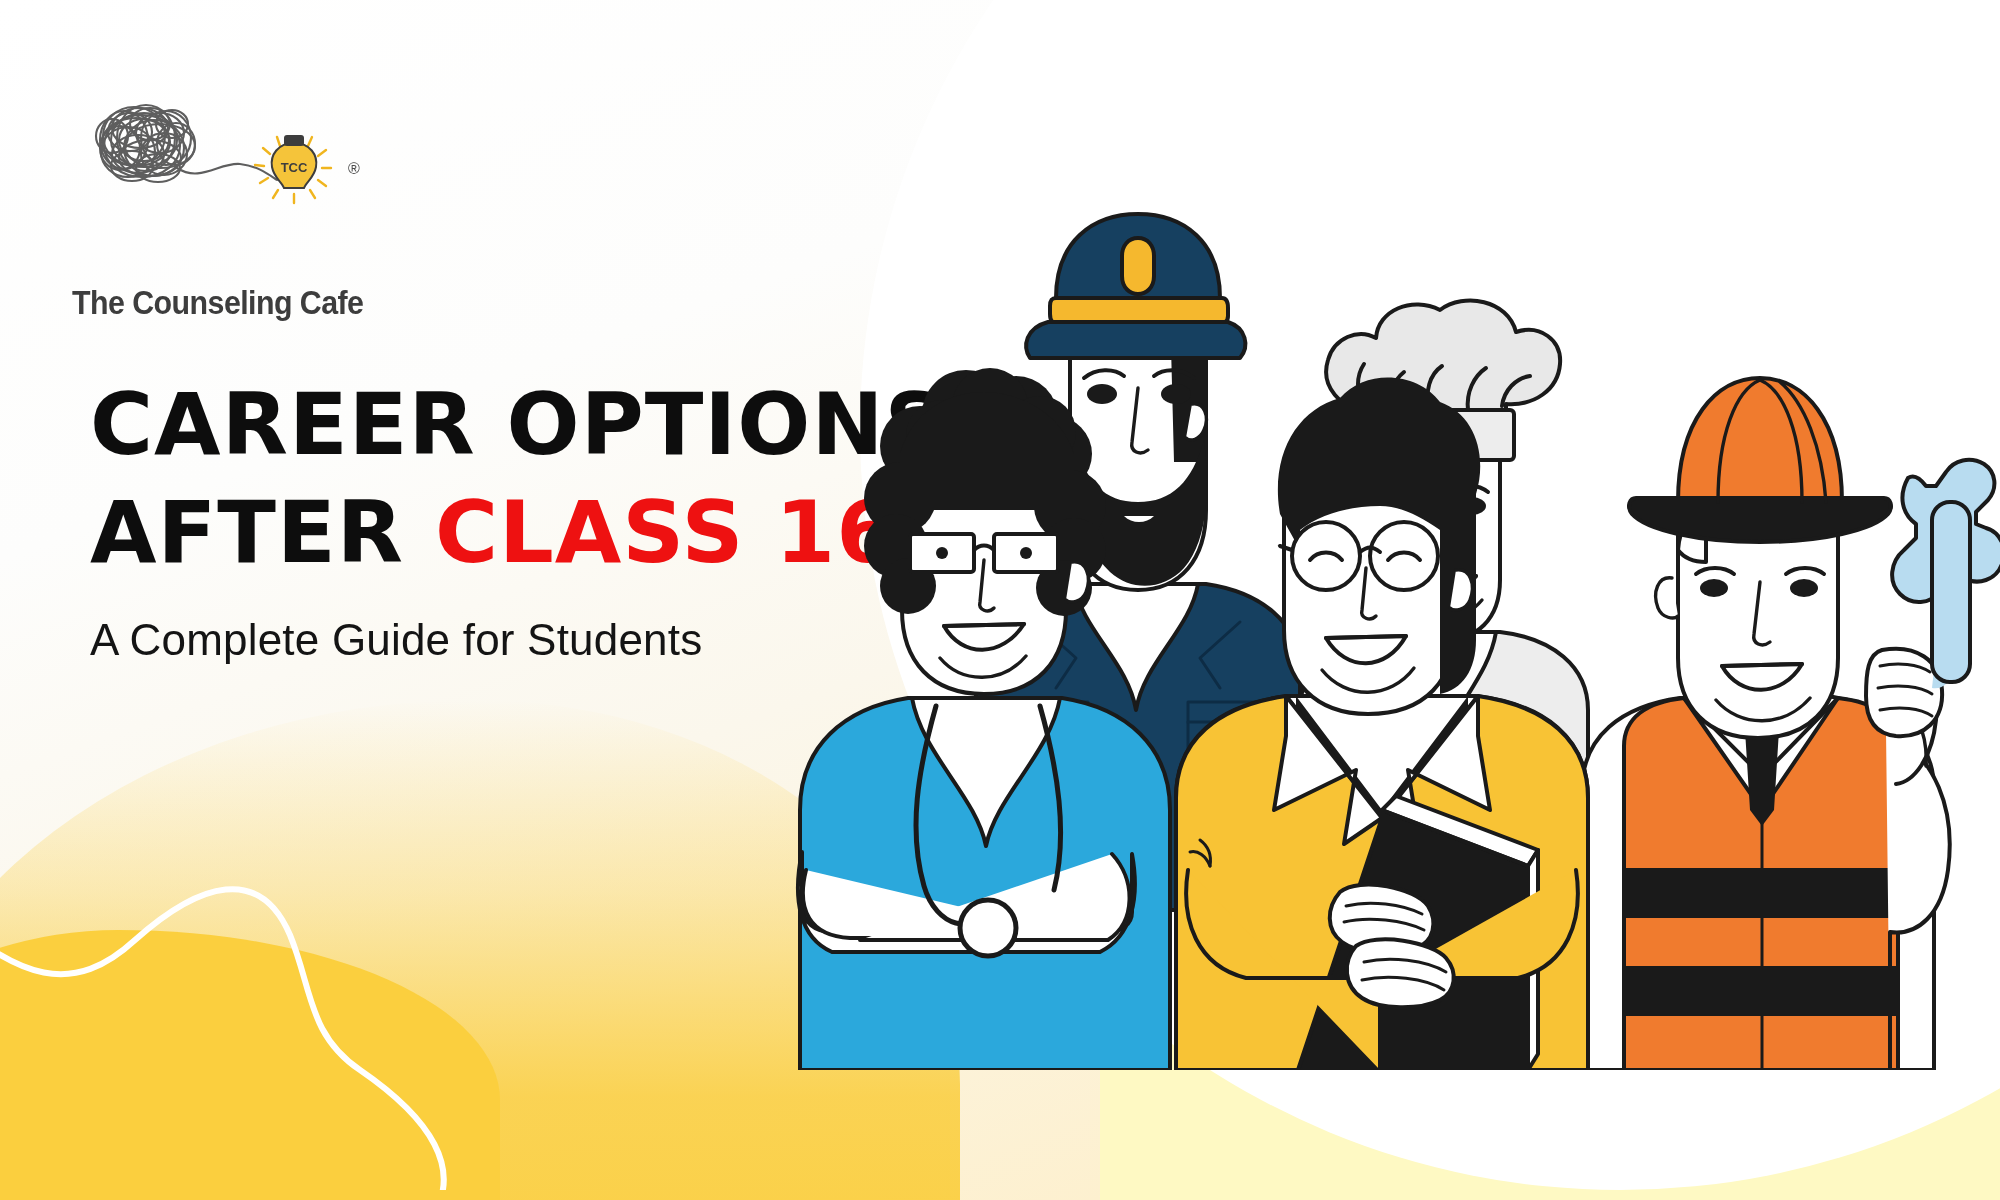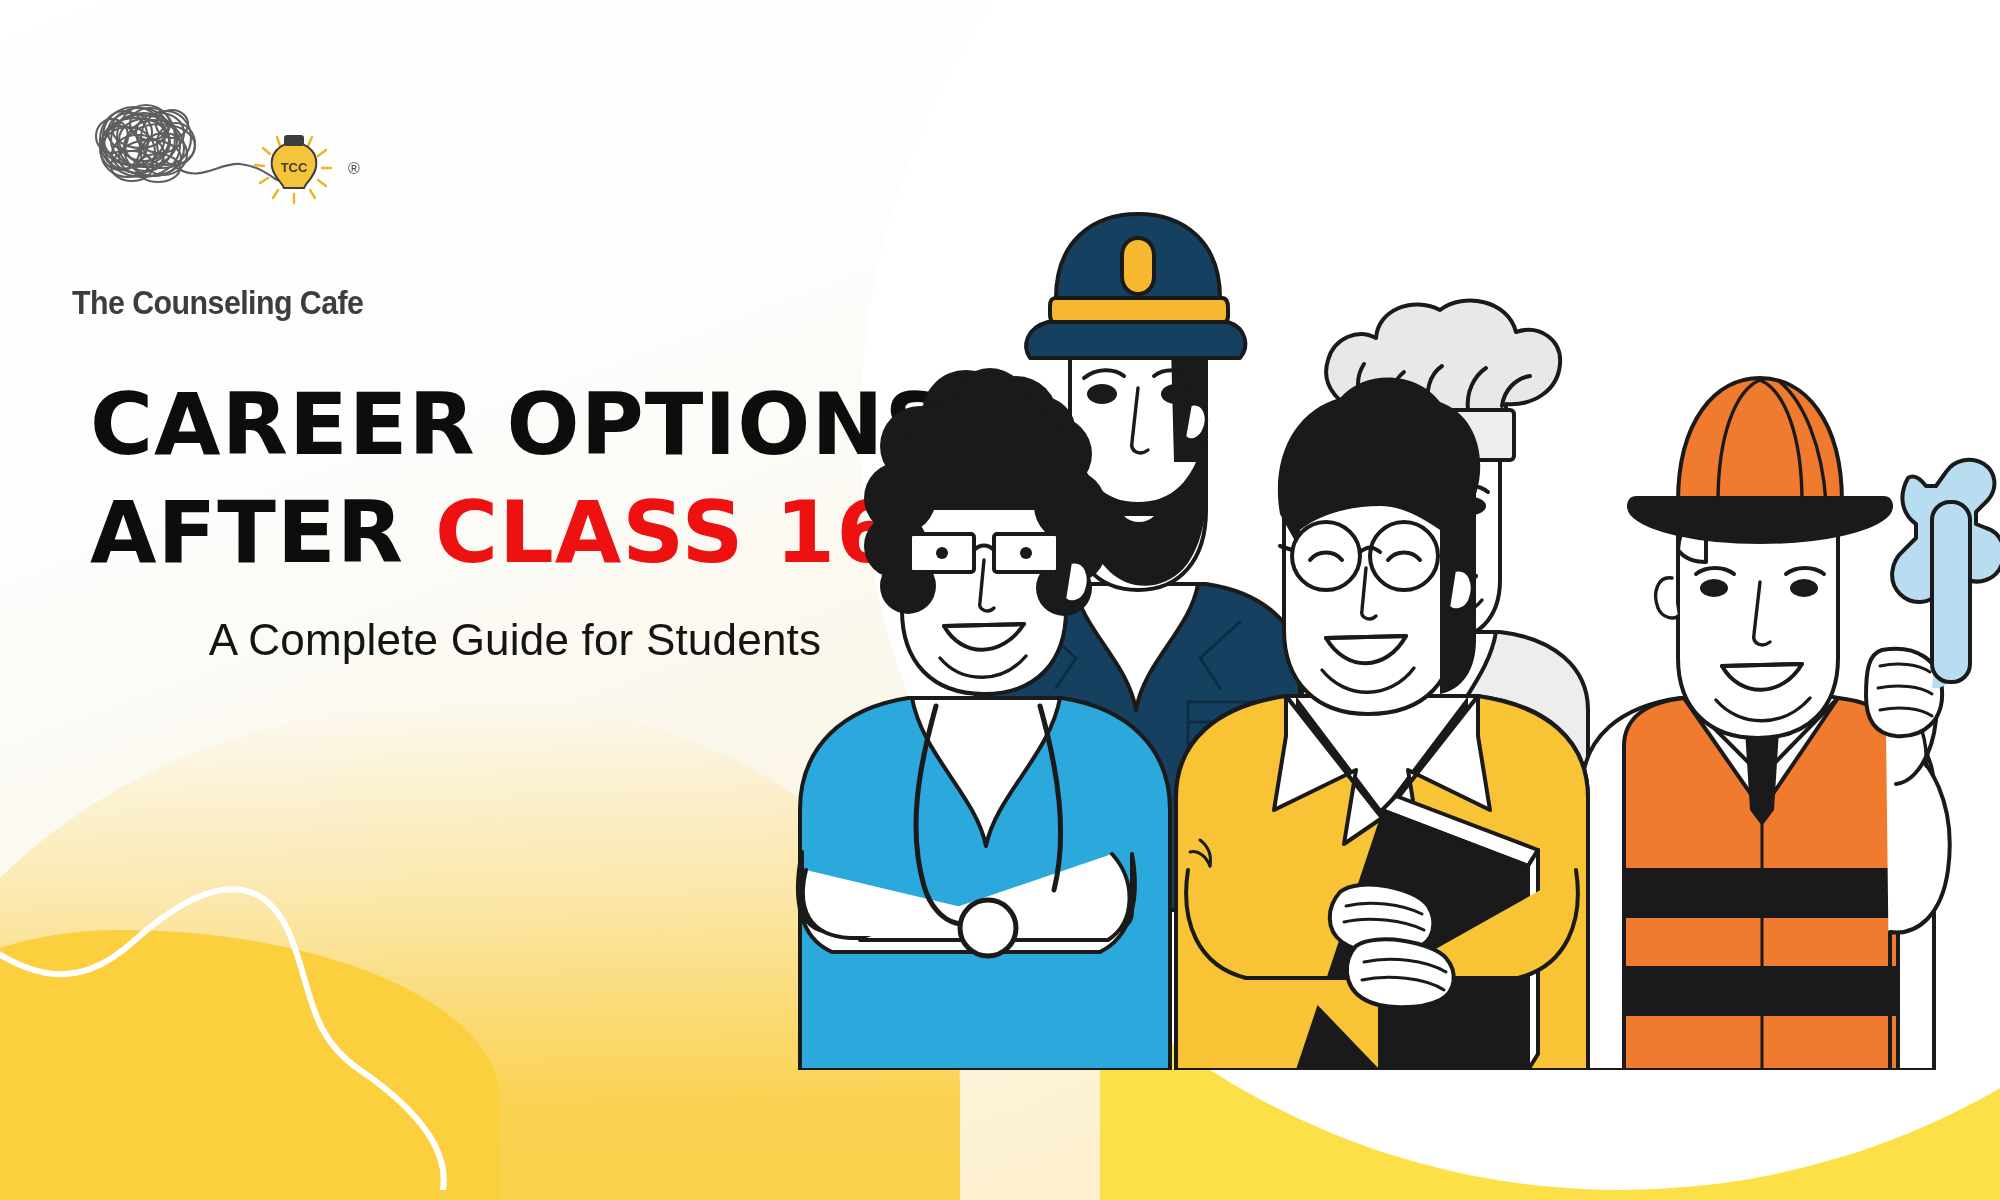--- a/index.html
+++ b/index.html
@@ -2,21 +2,21 @@
 <html><head>
 <meta charset="utf-8">
 <style>
   * { margin:0; padding:0; box-sizing:border-box; }
   html,body { width:2000px; height:1200px; overflow:hidden; background:#ffffff; }
   body { font-family:"Liberation Sans", sans-serif; }
 
   #banner {
     position:relative;
     width:2000px; height:1200px;
-    background:#fde047;
+    background:#fef9c3;
     overflow:hidden;
   }
 
   
   .bg-gradient-left {
     position:absolute; left:0; top:0; width:1100px; height:1200px;
     background:linear-gradient(160deg, #ffffff 0%, #fdfdfc 35%, #fbf7ec 62%, #fdf0cf 100%);
   }
   .bg-yellow-blob {
     position:absolute; left:-120px; top:700px;
@@ -75,21 +75,20 @@
   .headline .accent { color:#ee1111; }
   .subhead {
     margin-top:26px;
     font-family:"Liberation Sans", sans-serif;
     font-weight:normal;
     font-size:44px;
     line-height:56px;
     letter-spacing:0.2px;
     color:#141414;
     white-space:nowrap;
-    text-align:center;
   }
 
   
   .illustration {
     position:absolute; left:740px; top:110px; width:1260px; height:960px;
   }
 </style>
 </head>
 <body>
 

